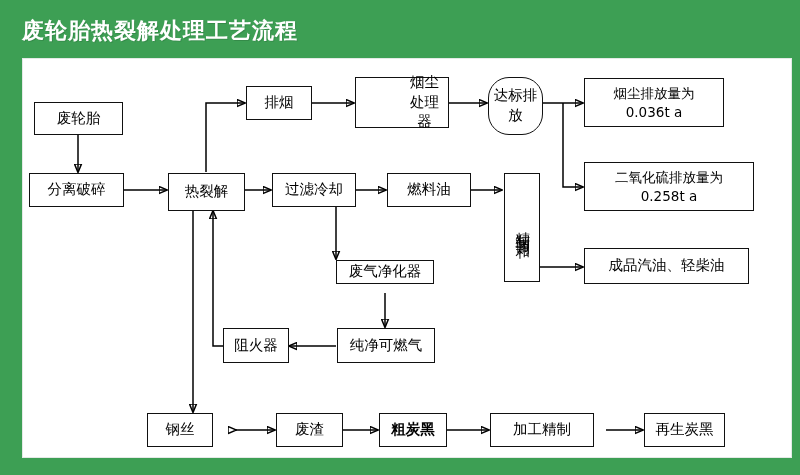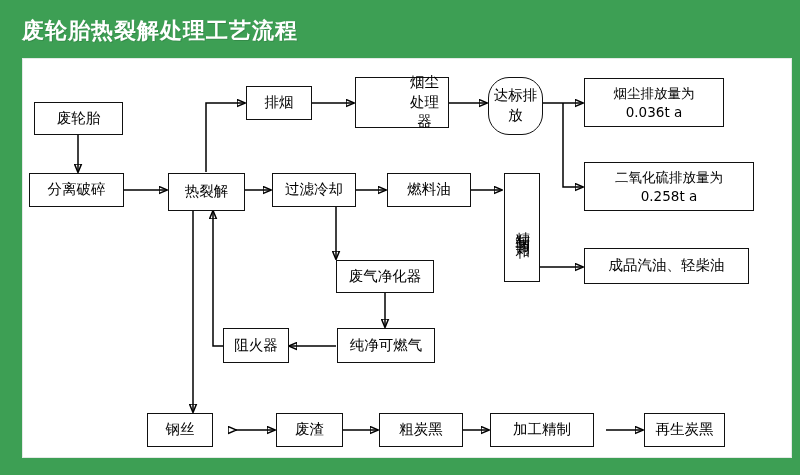--- a/index.html
+++ b/index.html
@@ -131,26 +131,26 @@
         <span>0.258t a</span>
       </div>
 
       <div class="node" style="left:249px; top:114px; width:84px;  height:34px;">过滤冷却</div>
       <div class="node" style="left:364px; top:114px; width:84px;  height:34px;">燃料油</div>
 
       <div class="node vert" style="left:481px; top:114px; width:36px;  height:109px;">精制与调和</div>
 
       <div class="node" style="left:561px; top:189px; width:165px; height:36px;">成品汽油、轻柴油</div>
 
-      <div class="node" style="left:313px; top:201px; width:98px;  height:33px;">废气净化器</div>
+      <div class="node" style="left:313px; top:201px; width:98px;  height:24px;">废气净化器</div>
       <div class="node" style="left:314px; top:269px; width:98px;  height:35px;">纯净可燃气</div>
       <div class="node" style="left:200px; top:269px; width:66px;  height:35px;">阻火器</div>
 
       <div class="node" style="left:124px; top:354px; width:66px;  height:34px;">钢丝</div>
       <div class="node" style="left:253px; top:354px; width:67px;  height:34px;">废渣</div>
-      <div class="node" style="left:356px; top:354px; width:84px; height:34px;">粗炭黑</div>
+      <div class="node" style="left:356px; top:354px; width:68px; height:34px;font-weight:bold;">粗炭黑</div>
       <div class="node" style="left:467px; top:354px; width:104px; height:34px;">加工精制</div>
       <div class="node" style="left:621px; top:354px; width:81px; height:34px;">再生炭黑</div>
 
     </div>
   </div>
 
 </div>
 
 </body></html>

